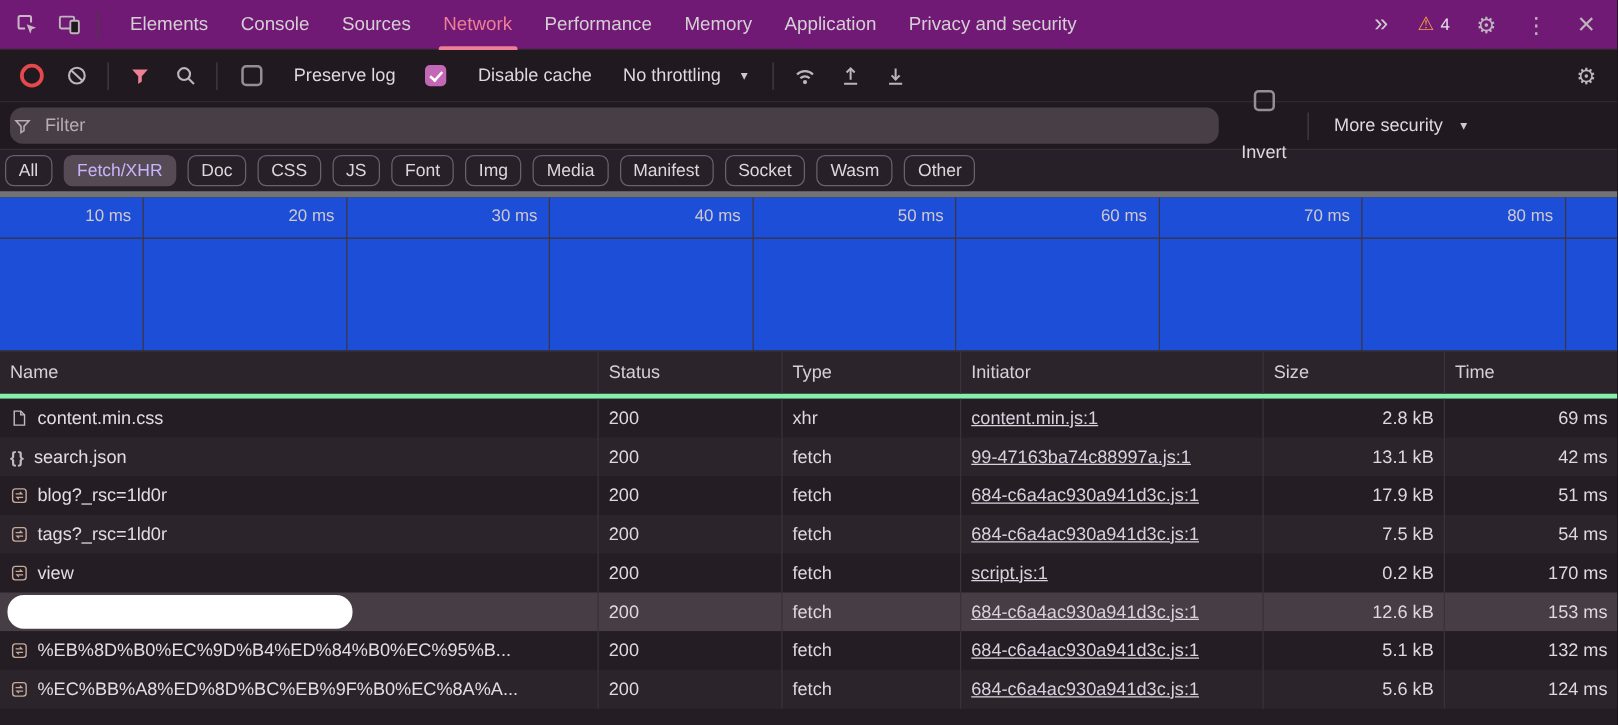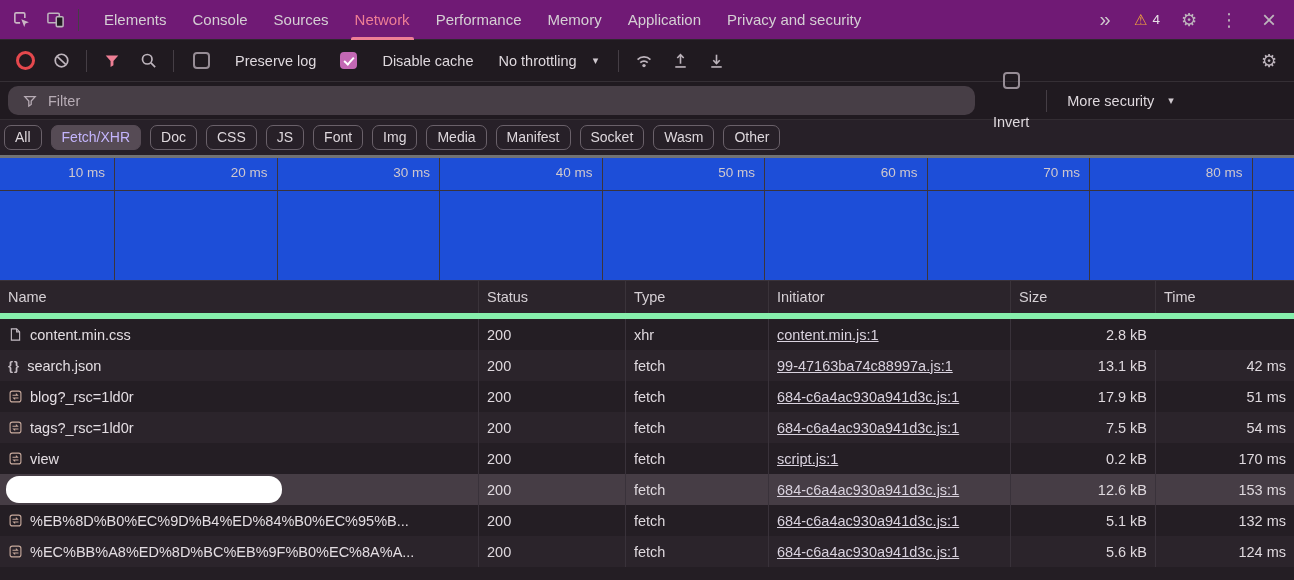--- a/index.html
+++ b/index.html
@@ -31,35 +31,35 @@
   .rec-dot{width:13px;height:13px;border:3.5px solid var(--record-red,#e5484d);border-radius:50%;}
   .cb{display:flex;align-items:center;gap:25px;margin:0 11px;cursor:pointer;white-space:nowrap;}
   .cb .box{width:17px;height:17px;border-radius:4px;border:2px solid #978d96;box-sizing:border-box;position:relative;flex:0 0 auto;}
   .cb.checked .box{background:var(--checkbox-accent,#c368b4);border-color:var(--checkbox-accent,#c368b4);}
   .cb.checked .box::after{content:"";position:absolute;left:4px;top:0.5px;width:4px;height:8px;border:solid #fff;border-width:0 2px 2px 0;transform:rotate(42deg);}
   .throttle{display:flex;align-items:center;gap:16px;margin:0 12px;cursor:pointer;white-space:nowrap;}
   .caret{font-size:11px;color:#cfc8ce;}
   .spacer{flex:1 1 auto;}
   
   .filter-row{height:38px;background:#201a20;display:flex;align-items:center;padding:0 8px;border-bottom:1px solid #332d33;box-sizing:border-box;}
-  .filter-pill{flex:0 0 967px;height:29px;background:#473e46;border-radius:10px;display:flex;align-items:center;padding:0 14px;gap:8px;color:#b7acb5;box-sizing:border-box;}
+  .filter-pill{flex:0 0 967px;height:29px;background:#473e46;border-radius:10px;display:flex;align-items:center;padding:0 2px;gap:8px;color:#b7acb5;box-sizing:border-box;}
   .finput{flex:1;background:transparent;border:none;outline:none;color:#e3dde2;font-family:inherit;font-size:14.5px;}
   .finput::placeholder{color:#b7acb5;}
   .morefilters{display:flex;align-items:center;gap:14px;margin:0 14px;cursor:pointer;white-space:nowrap;}
   
-  .chips-row{height:38px;background:#272028;display:flex;align-items:center;padding:0 4px;gap:9px;border-bottom:3px solid #737373;box-sizing:border-box;}
+  .chips-row{height:38px;background:#272028;display:flex;align-items:center;padding:0 4px;gap:9px;border-bottom:5px solid #737373;box-sizing:border-box;}
   .chip{padding:2px 10px;border:1px solid #6a616a;border-radius:7px;color:#ded8dd;font-size:14px;line-height:19px;cursor:pointer;white-space:nowrap;}
   .chip.selected{background:#564b55;border-color:#564b55;color:#c4b5fd;}
   
   .timeline{height:123px;background:#1d4ed8;display:flex;position:relative;border-bottom:1px solid #3a333a;overflow:hidden;box-sizing:border-box;gap:42px;}
   .timeline::after{content:"";position:absolute;left:0;right:0;top:32px;height:1px;background:#3a333a;}
   .tl-cell{flex:0 0 120.5px;box-sizing:border-box;border-right:1px solid #3c353c;padding:7px 9px 0 0;text-align:right;color:#cfc8ce;font-size:13.5px;}
   .tl-cell:first-child{flex:0 0 115px;}
   
-  .thead{height:38px;background:#2b242b;display:grid;grid-template-columns:478px 147px 143px 242px 145px 1fr;border-bottom:6px solid #86efac;box-sizing:border-box;color:#d6d0d5;}
+  .thead{height:38px;background:#2b242b;display:grid;grid-template-columns:478px 147px 143px 242px 145px 1fr;border-bottom:4px solid #86efac;box-sizing:border-box;color:#d6d0d5;}
   .th{display:flex;align-items:center;padding:0 8px;border-left:1px solid #3a333a;overflow:hidden;white-space:nowrap;cursor:pointer;}
   .th:first-child{border-left:none;}
   .tbody{display:block;}
   .tr{height:31px;display:grid;grid-template-columns:478px 147px 143px 242px 145px 1fr;cursor:pointer;}
   .tr:nth-child(odd){background:#241e24;}
   .tr:nth-child(even){background:#2b242b;}
   .tr.selected{background:var(--selected-row-bg,#463d45);}
   .td{display:flex;align-items:center;padding:0 8px;border-left:1px solid #39323a;overflow:hidden;white-space:nowrap;box-sizing:border-box;}
   .td.name{border-left:none;gap:7px;position:relative;}
   .td.size,.td.time{justify-content:flex-end;}
@@ -253,20 +253,21 @@
           </span>
       <span class="nm">content.min.css</span>
 
     </div>
     <div class="td">200</div>
     <div class="td">xhr</div>
     <div class="td">
           <a class="ilink">content.min.js:1</a>
         </div>
     <div class="td size">2.8 kB</div>
+    <div class="td time">69 ms</div>
   </div>
       <div class="tr">
     <div class="td name">
       <span class="ricon braces">{}</span>
       <span class="nm">search.json</span>
 
     </div>
     <div class="td">200</div>
     <div class="td">fetch</div>
     <div class="td">

